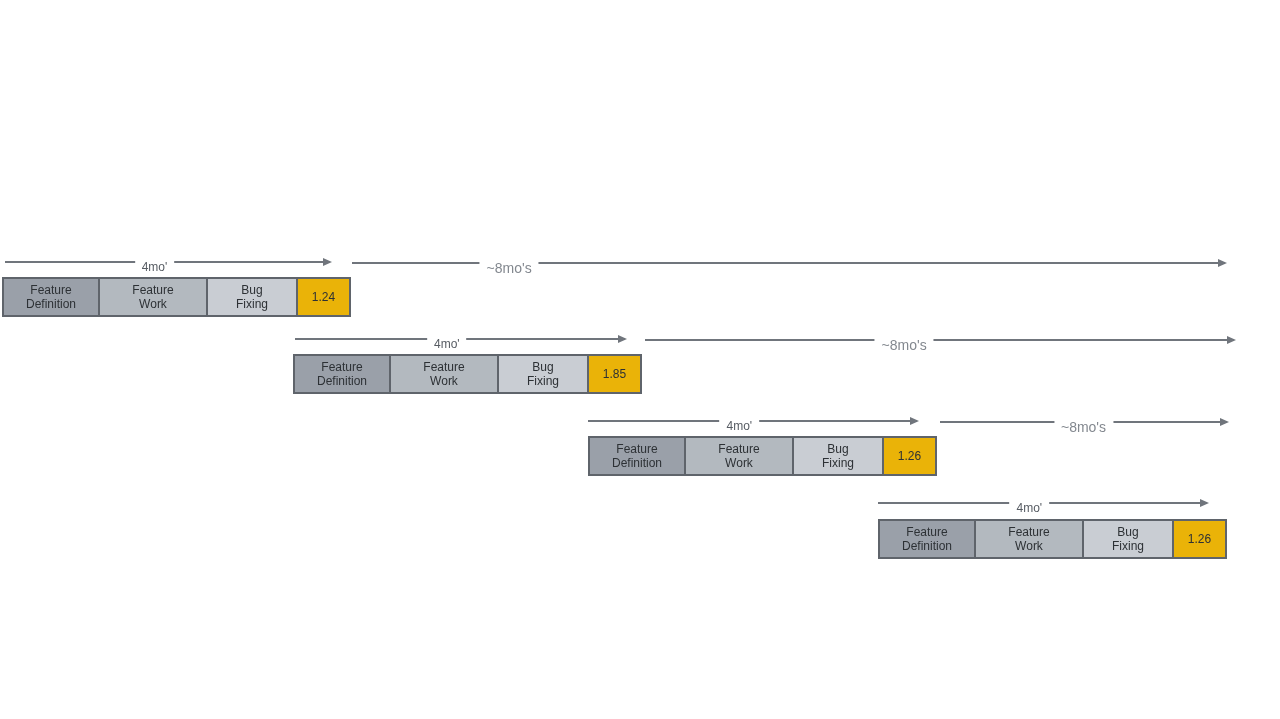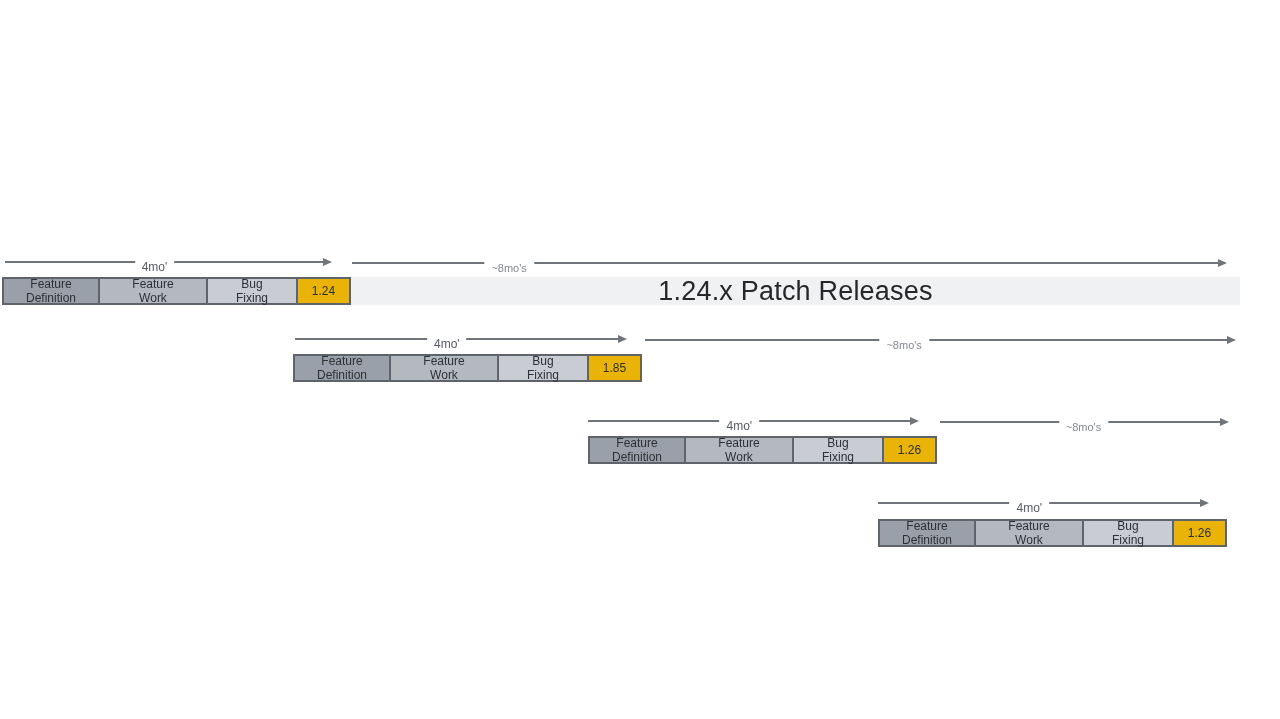--- a/index.html
+++ b/index.html
@@ -12,23 +12,23 @@
   .arrow{position:absolute;height:2px;background:#70757c;}
   .arrow .head{
     position:absolute;right:-2px;top:-3px;width:0;height:0;
     border-left:9px solid #70757c;border-top:4px solid transparent;border-bottom:4px solid transparent;
   }
   .arrow .albl{
     position:absolute;top:-2px;transform:translateX(-50%);
     background:#ffffff;padding:0 7px;font-size:12px;line-height:16px;
     color:#575c63;white-space:nowrap;
   }
-  .arrow .albl.dim{color:#83888f;font-size:11px;}
+  .arrow .albl.dim{color:#83888f;font-size:14px;}
   
-  .band{position:absolute;height:28px;display:flex;}
+  .band{position:absolute;height:40px;display:flex;}
   .phase{
     box-sizing:border-box;border:2px solid #5f646b;
     display:flex;align-items:center;justify-content:center;text-align:center;
     font-size:12px;line-height:14px;color:#2d3135;white-space:pre-line;
   }
   .phase + .phase{border-left:none;}
   .p-def{width:98px;background:#9aa0a9;}
   .p-work{width:108px;background:#b3b9bf;}
   .p-bug{width:90px;background:#c9cdd3;}
   .p-ver{width:53px;background:#eab308;}
@@ -67,23 +67,20 @@
     <span class="albl dim lbl18">~8mo's</span>
   </div>
   <div class="band b1">
     <div class="phase p-def">Feature
 Definition</div>
     <div class="phase p-work">Feature
 Work</div>
     <div class="phase p-bug">Bug
 Fixing</div>
     <div class="phase p-ver">1.24</div>
-    <div class="patchbar">
-      <span>1.24.x Patch Releases</span>
-    </div>
   </div>
 
   <div class="arrow a2c">
     <span class="head"></span>
     <span class="albl lbl46">4mo'</span>
   </div>
   <div class="arrow a2p">
     <span class="head"></span>
     <span class="albl dim lbl44">~8mo's</span>
   </div>

